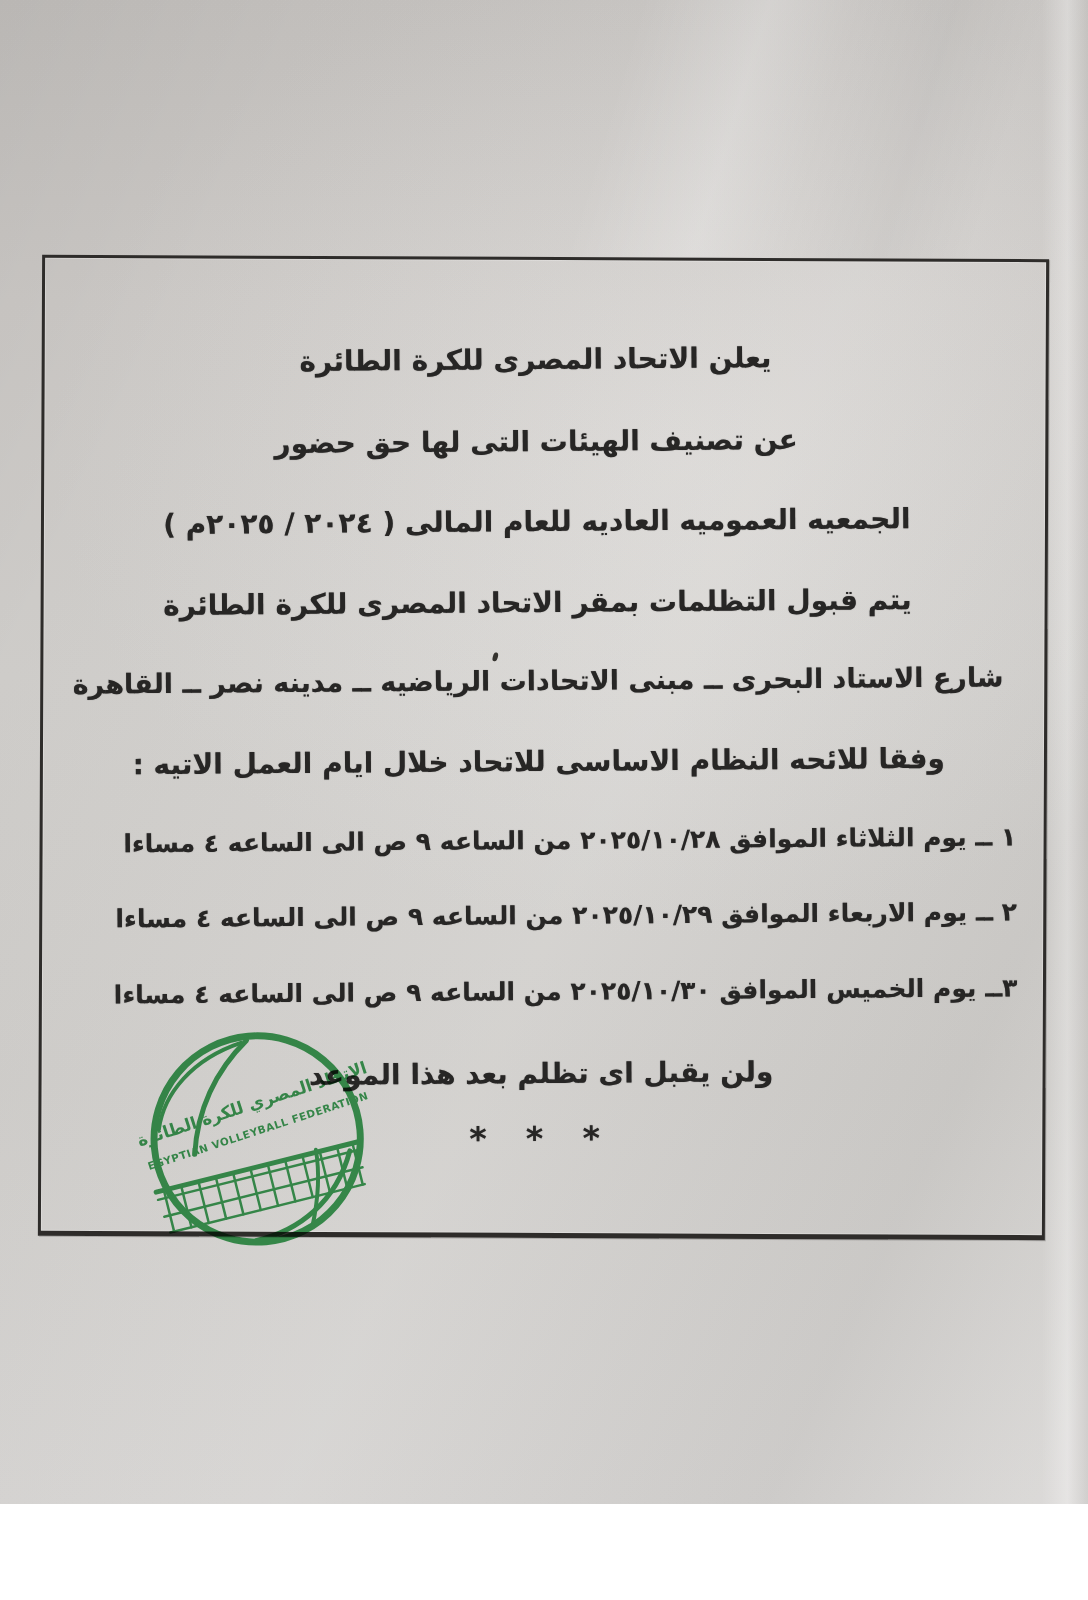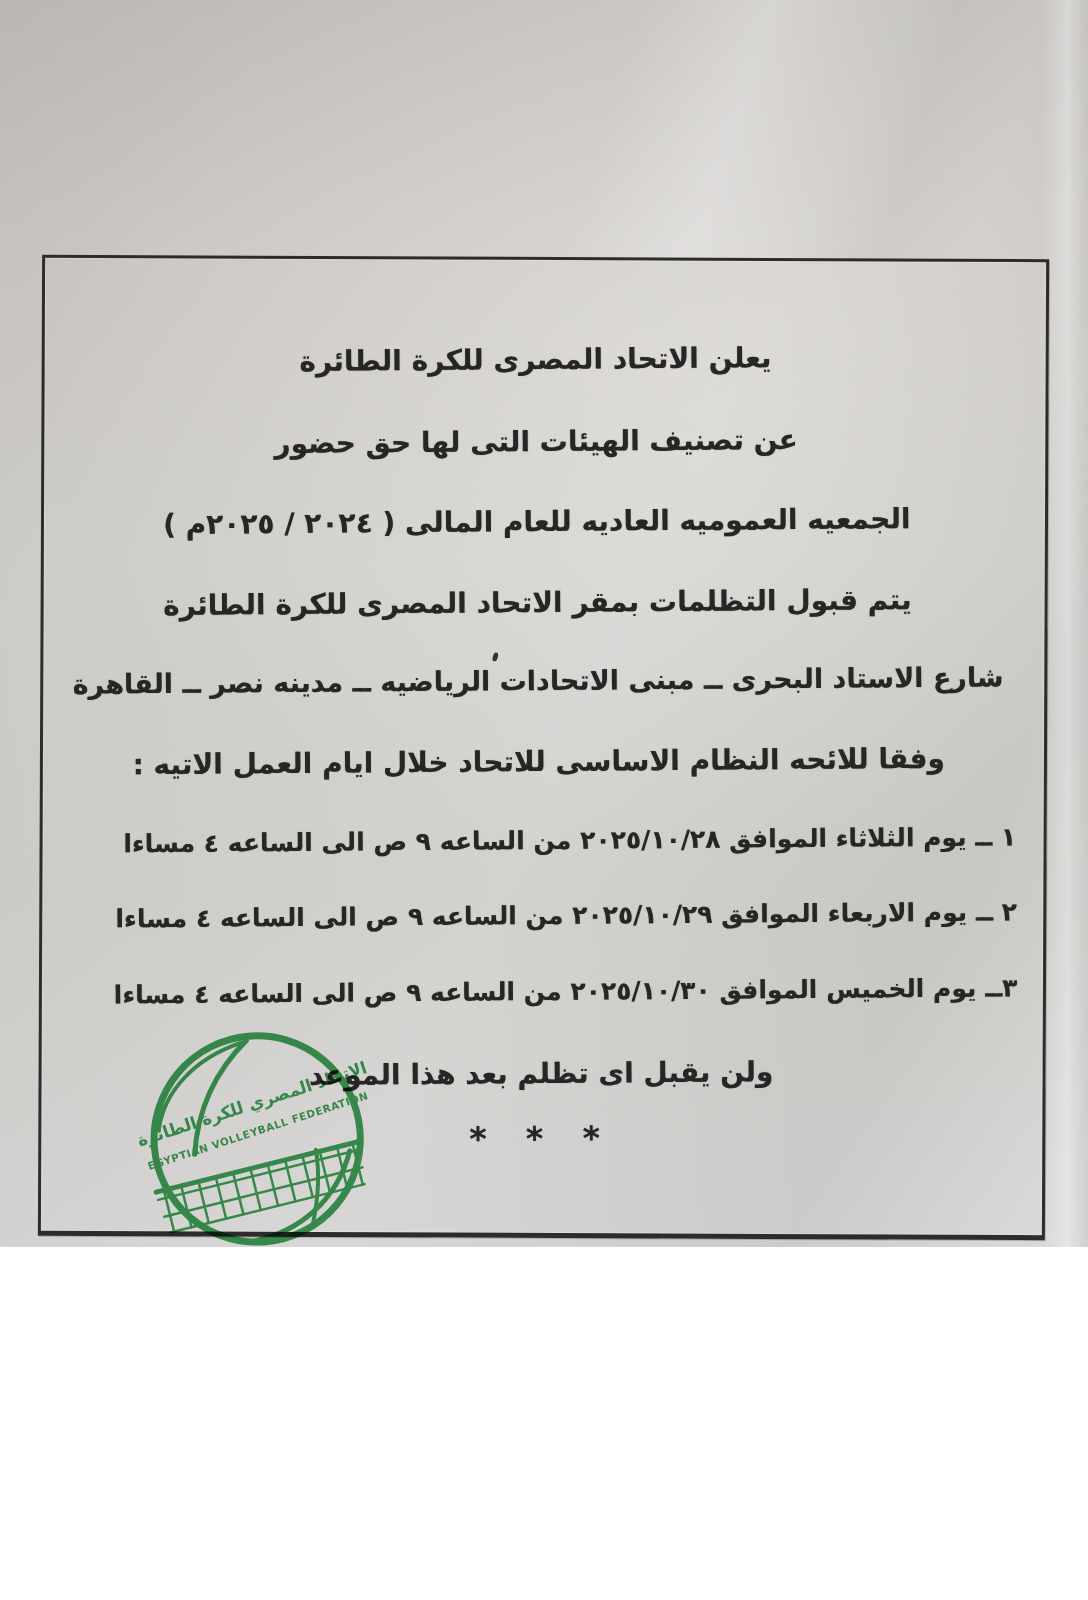--- a/index.html
+++ b/index.html
@@ -1,18 +1,18 @@
 <!DOCTYPE html>
 <html lang="ar"><head>
 <meta charset="utf-8">
 <style>
   html,body{margin:0;padding:0;}
   .page{
     position:relative;
-    width:1088px;height:1247px;
+    width:1088px;height:1504px;
     overflow:hidden;
     font-family:"DejaVu Sans","Liberation Sans",sans-serif;
     background:
       linear-gradient(115deg, rgba(0,0,0,0.06) 0%, rgba(0,0,0,0.02) 18%, rgba(255,255,255,0.10) 55%, rgba(0,0,0,0.03) 82%, rgba(255,255,255,0.16) 97%),
       radial-gradient(ellipse 900px 700px at 62% 30%, rgba(255,255,255,0.14), rgba(0,0,0,0.02) 70%),
       linear-gradient(180deg,#c9c6c3 0%, #d2cfcc 20%, #d6d4d1 45%, #d3d1ce 72%, #d8d6d4 100%);
   }
   .edge-light{
     position:absolute;top:0;right:0;width:46px;height:100%;
     background:linear-gradient(90deg, rgba(255,255,255,0) 0%, rgba(255,255,255,0.30) 55%, rgba(190,188,186,0.35) 100%);

